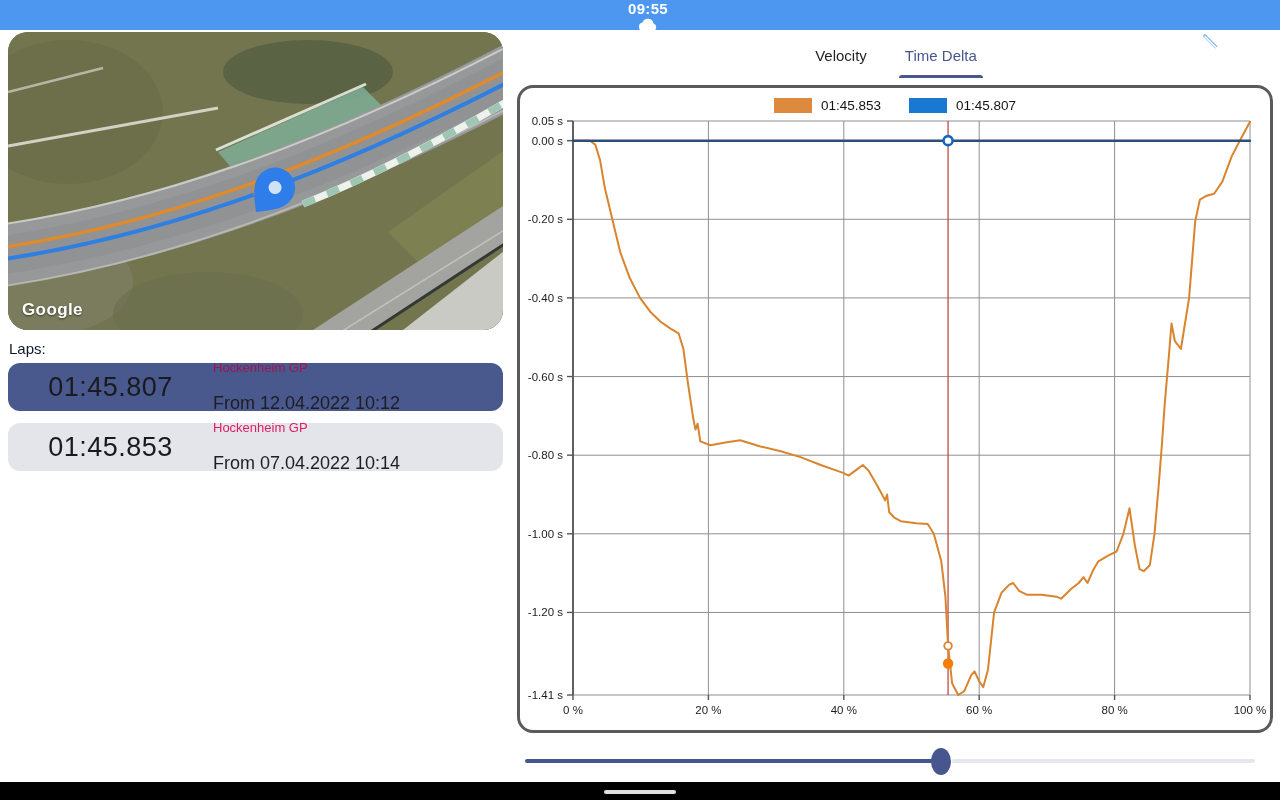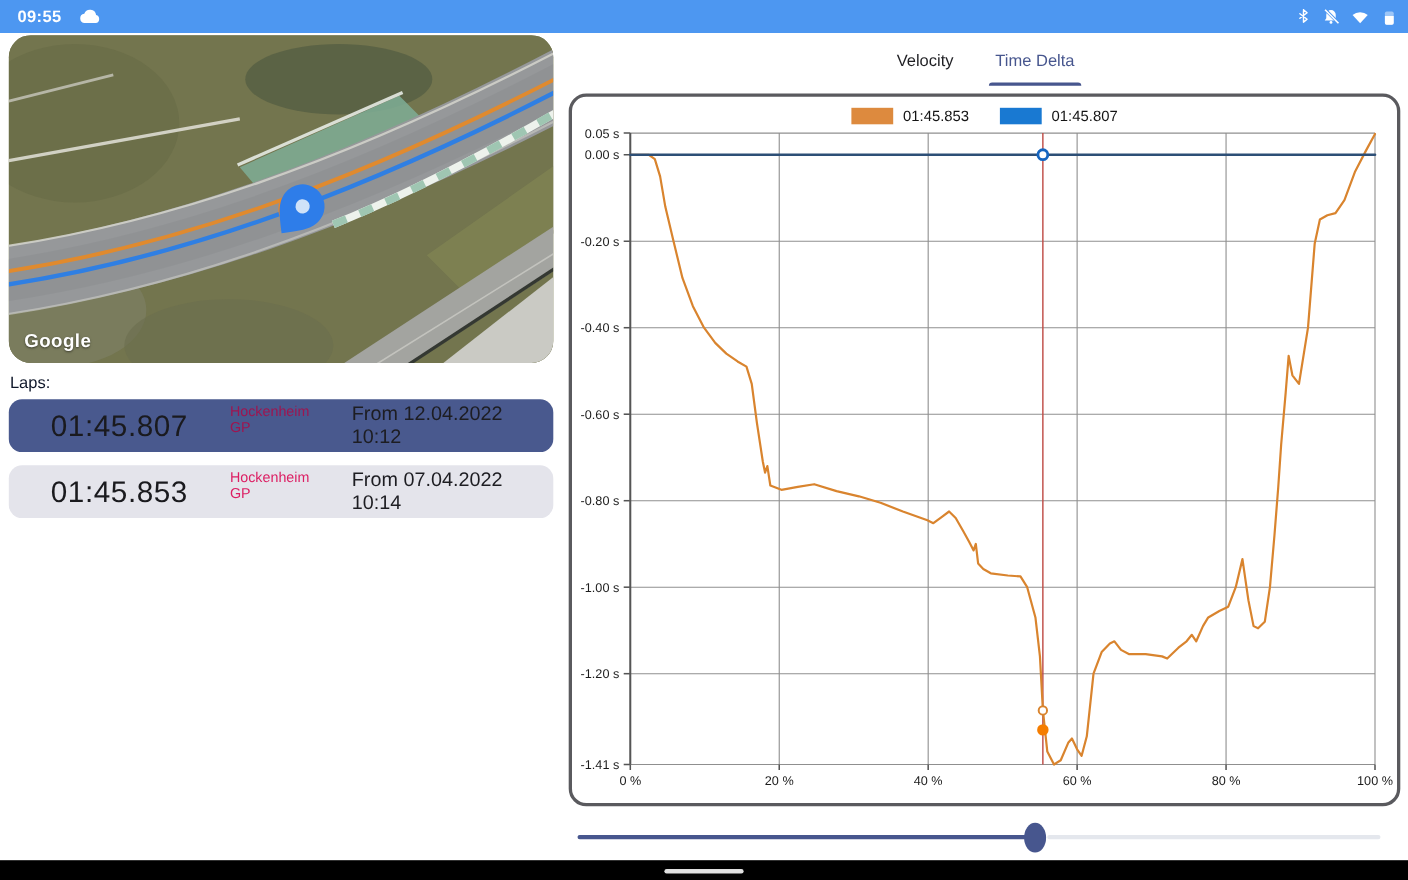--- a/index.html
+++ b/index.html
@@ -3,41 +3,41 @@
 <meta charset="utf-8">
 <style>
   html,body{margin:0;padding:0;}
   body{
     width:1280px;height:800px;position:relative;overflow:hidden;
     background:#ffffff;font-family:"Liberation Sans",sans-serif;
     -webkit-font-smoothing:antialiased;
   }
   
   .statusbar{position:absolute;left:0;top:0;width:1280px;height:30px;background:#4D97F1;
-    display:flex;align-items:center;color:#fff;z-index:30;}
+    display:flex;align-items:center;color:#fff;z-index:30;flex-direction:column;}
   .sb-time{margin-left:16px;font-size:15px;font-weight:bold;letter-spacing:.3px;}
   .sb-cloud{margin-left:15px;display:flex;align-items:center;}
   .sb-right{margin-left:auto;margin-right:10px;display:flex;gap:10px;align-items:center;}
   .sb-right svg{display:block;}
   
   .map{position:absolute;left:8px;top:32px;width:495px;height:298px;border-radius:20px;
     overflow:hidden;background:#73754E;}
   .map svg{position:absolute;left:0;top:0;}
   .map-logo{position:absolute;left:14px;bottom:10px;color:#fff;font-size:17px;font-weight:bold;
     letter-spacing:.4px;text-shadow:0 1px 2px rgba(0,0,0,.55);}
   .map-attr{position:absolute;left:3px;bottom:0px;color:#fff;font-size:10.5px;white-space:nowrap;
     text-shadow:0 0 2px rgba(0,0,0,.8),0 1px 1px rgba(0,0,0,.6);}
   
   .laps-label{position:absolute;left:9px;top:340px;font-size:15px;color:#0f172a;}
   .lap-card{position:absolute;left:8px;width:495px;height:48px;border-radius:12px;
     display:flex;align-items:center;cursor:pointer;}
   .lap-card.selected{background:#49598E;}
   .lap-card.normal{background:#E4E4EB;}
   .lap-time{width:205px;text-align:center;font-size:27px;color:#1A1A1E;letter-spacing:.5px;}
-  .lap-info{display:flex;flex-direction:row;gap:18px;}
+  .lap-info{display:flex;flex-direction:column;gap:18px;}
   .lap-track{font-size:13px;color:#DC1E63;}
   .selected .lap-track{color:#9E1550;}
   .lap-from{font-size:18px;color:#1d1d22;}
   
   .tabs{position:absolute;left:512px;top:32px;width:768px;height:46px;background:#fff;
     display:flex;justify-content:center;}
   .tab{height:100%;display:flex;align-items:center;padding:0 19px;font-size:15px;
     color:#1f1f23;position:relative;cursor:pointer;}
   .tab.active{color:#47568E;}
   .tab.active::after{content:"";position:absolute;left:13px;right:13px;bottom:0;height:3px;

